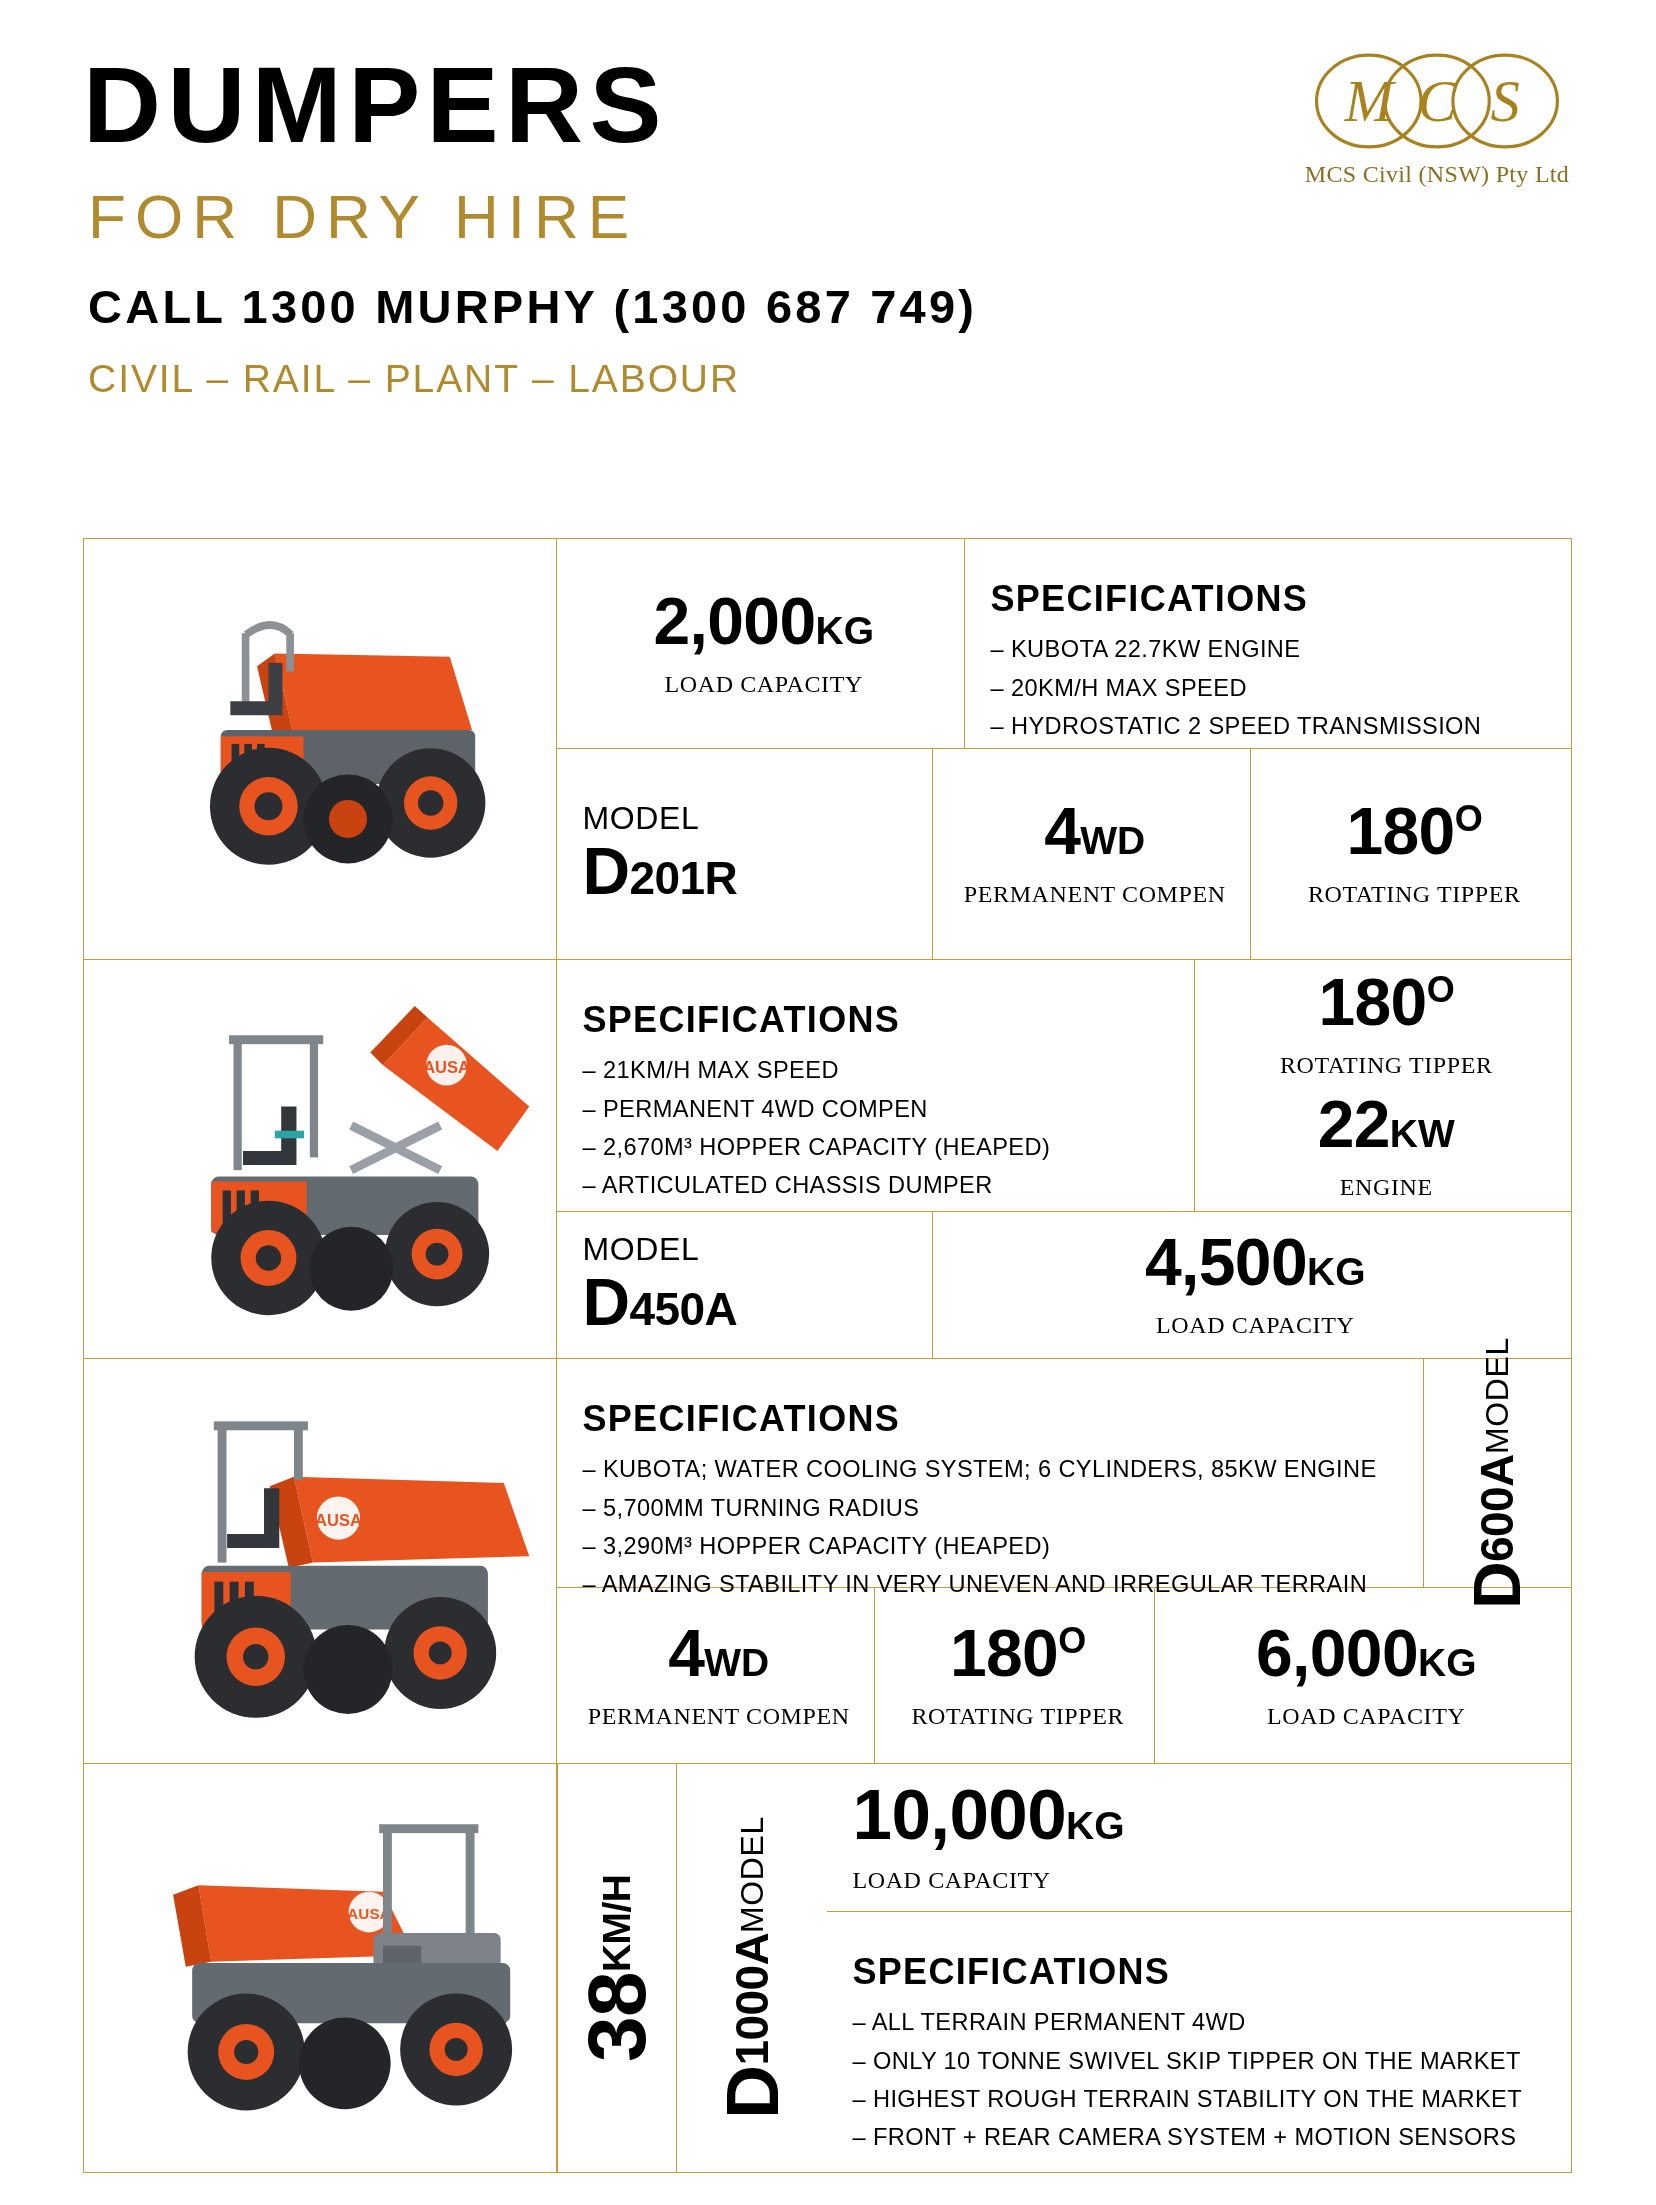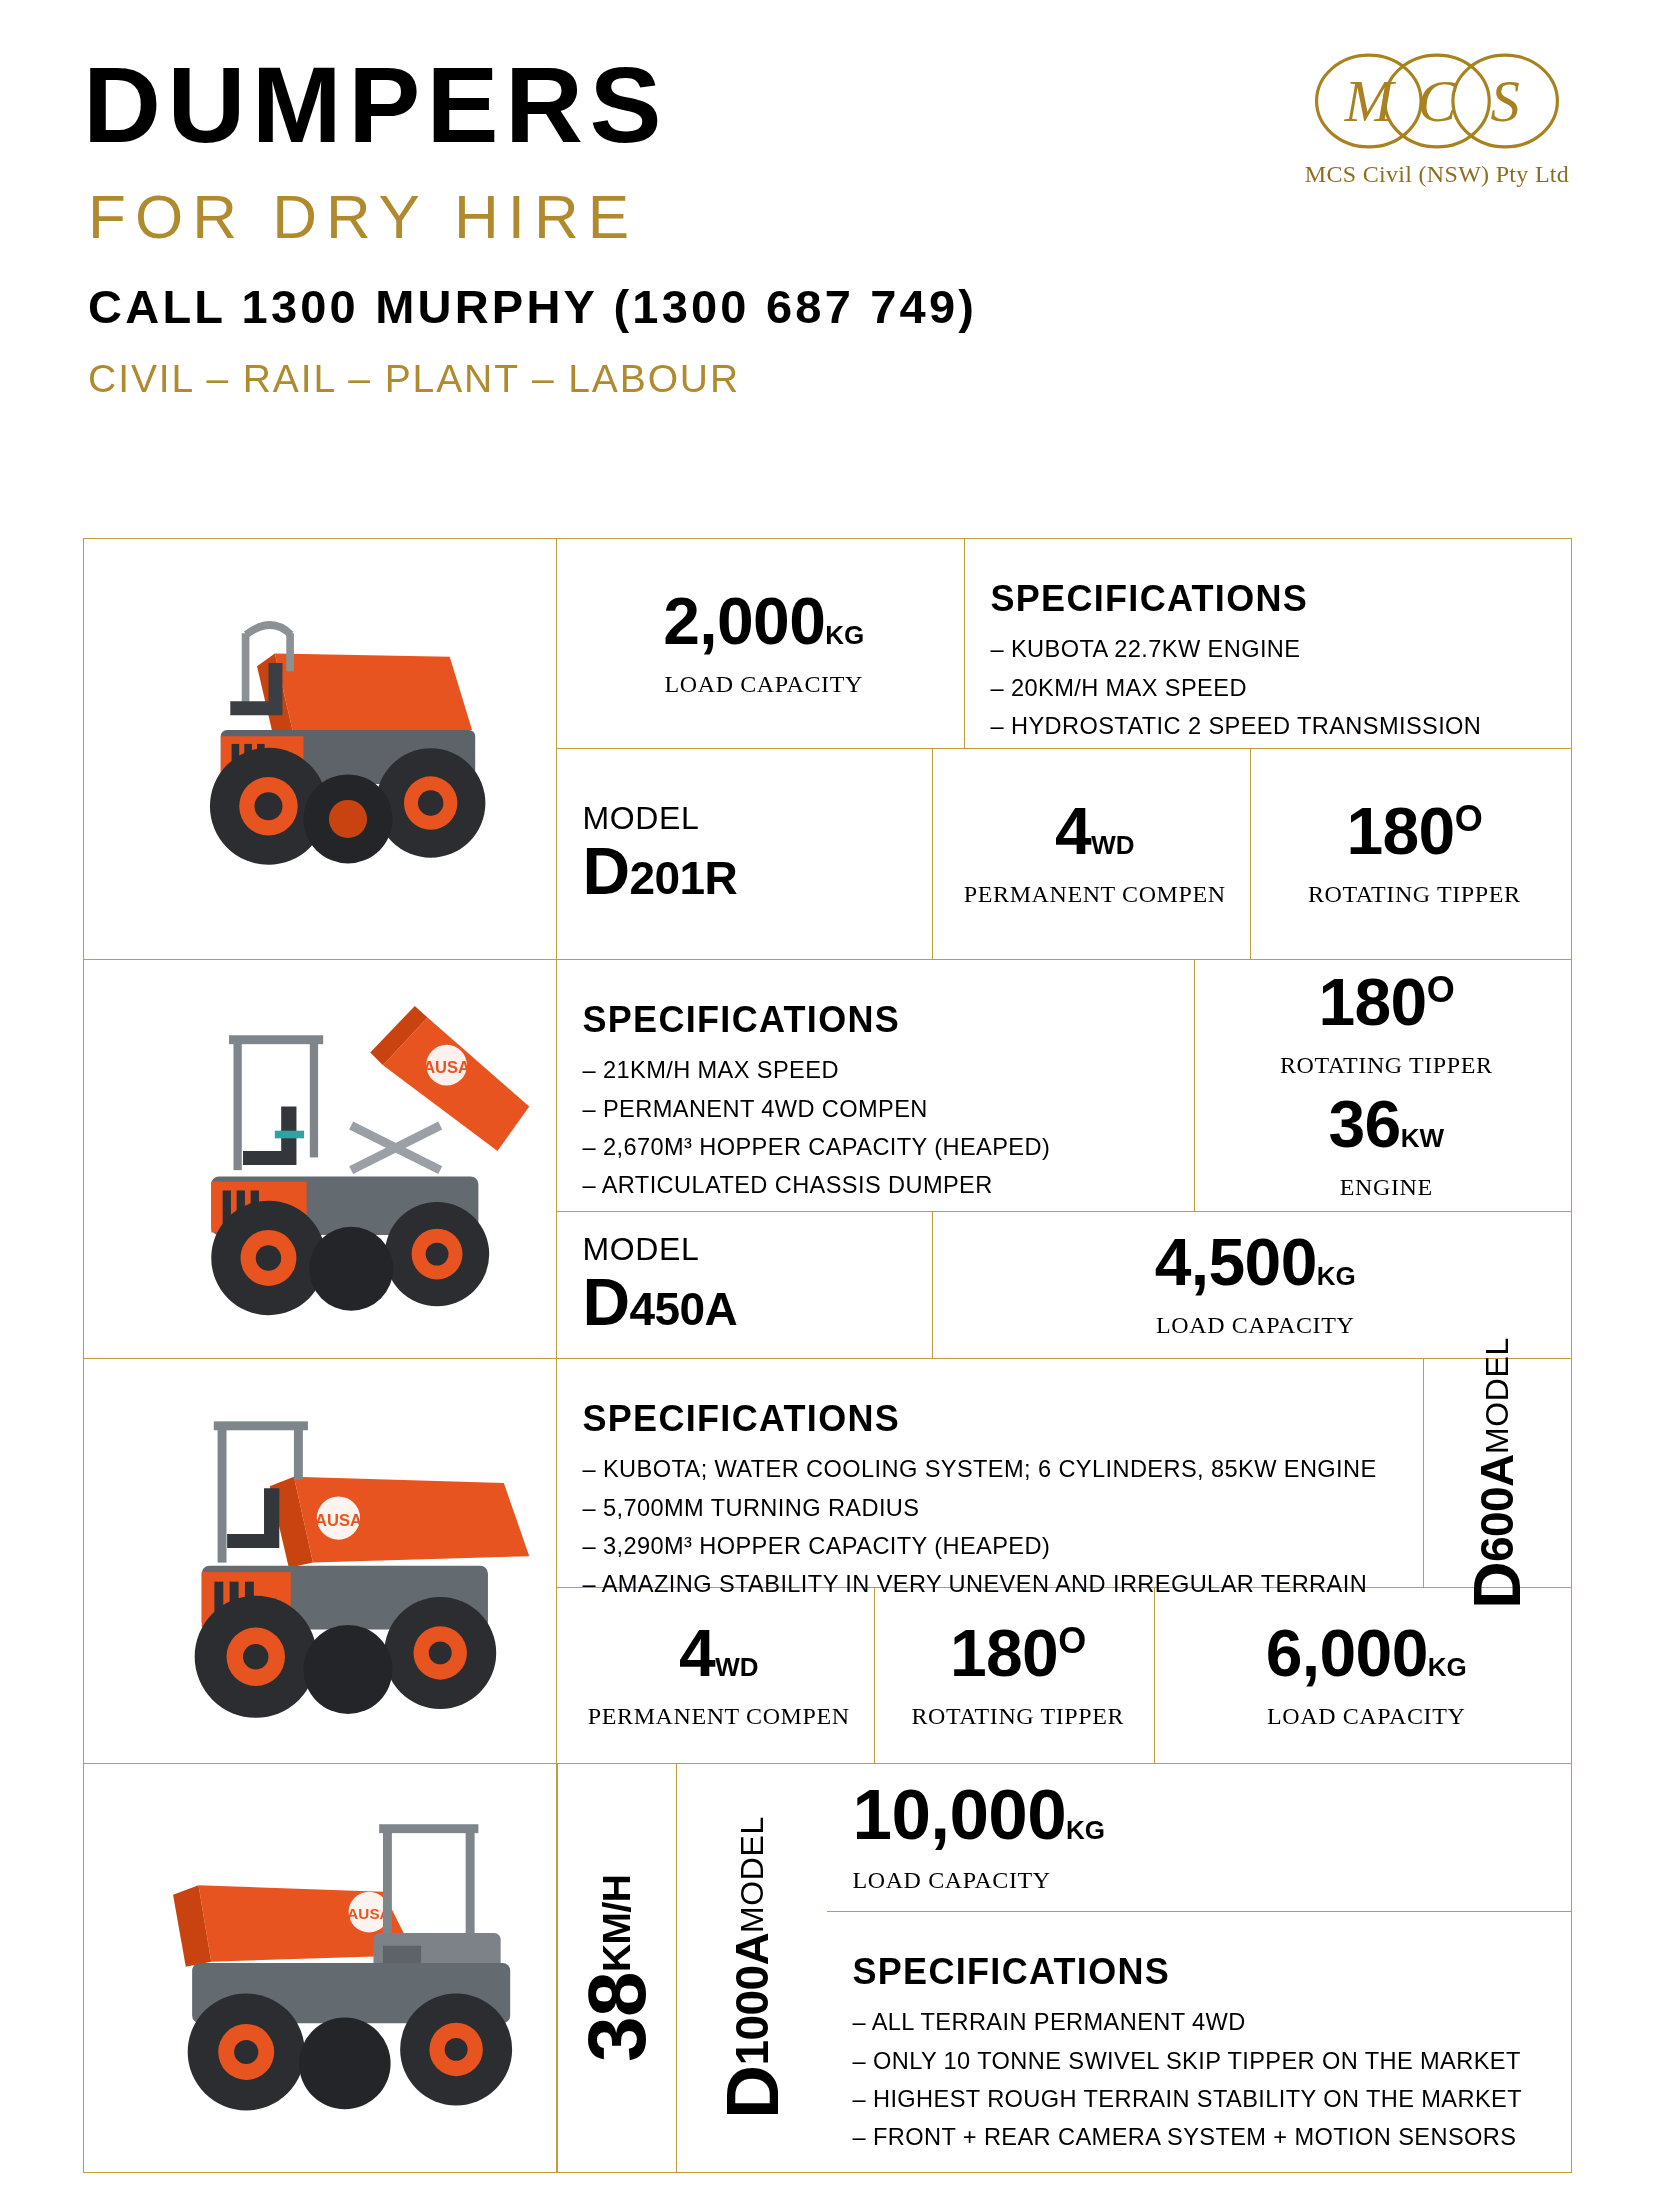--- a/index.html
+++ b/index.html
@@ -120,21 +120,21 @@
 
   
   .big-num {
     font-size: 66px;
     font-weight: bold;
     letter-spacing: -0.6px;
     line-height: 1.0;
     white-space: nowrap;
   }
   .big-num .unit {
-    font-size: 26px;
+    font-size: 39px;
     font-weight: bold;
     letter-spacing: 0;
     text-align: center;
   }
   .big-num .deg {
     font-size: 36px;
     font-weight: bold;
     vertical-align: super;
   }
   .sub-label {
@@ -353,21 +353,21 @@
               <li>– 2,670M³ HOPPER CAPACITY (HEAPED)</li>
               <li>– ARTICULATED CHASSIS DUMPER</li>
             </ul>
           </div>
           <div class="cellpad vcenter center" style="width:376px; flex:0 0 376px;">
             <div class="big-num">
               <span>180</span><span class="deg">O</span>
             </div>
             <div class="sub-label">ROTATING TIPPER</div>
             <div class="big-num" style="margin-top:11.5px;">
-              <span>36</span><span class="unit">KW</span>
+              <span>22</span><span class="unit">KW</span>
             </div>
             <div class="sub-label">ENGINE</div>
           </div>
         </div>
 
         <div class="band" style="flex:1 1 auto;">
           <div class="cellpad vline vcenter" style="width:376px; flex:0 0 376px;">
             <div class="model-label">MODEL</div>
             <div class="model-code">
               <span>D</span><span class="small">450</span><span class="small">A</span>

